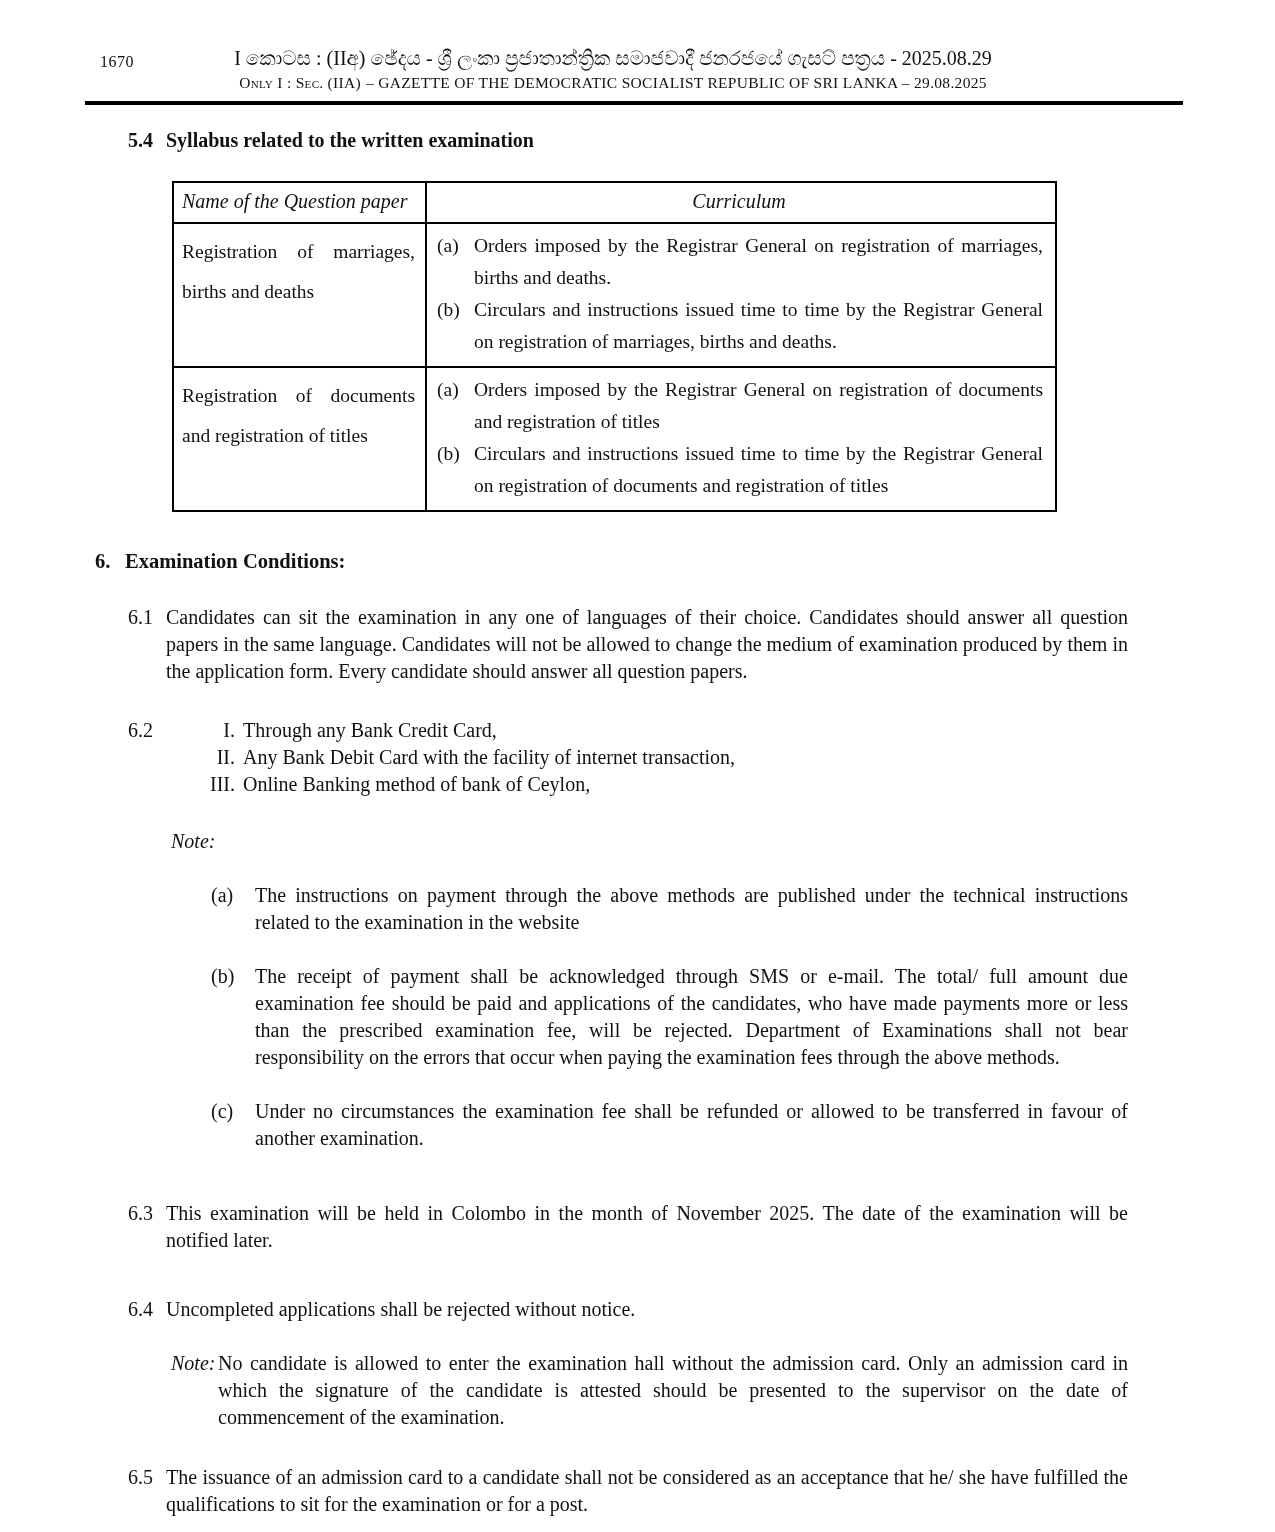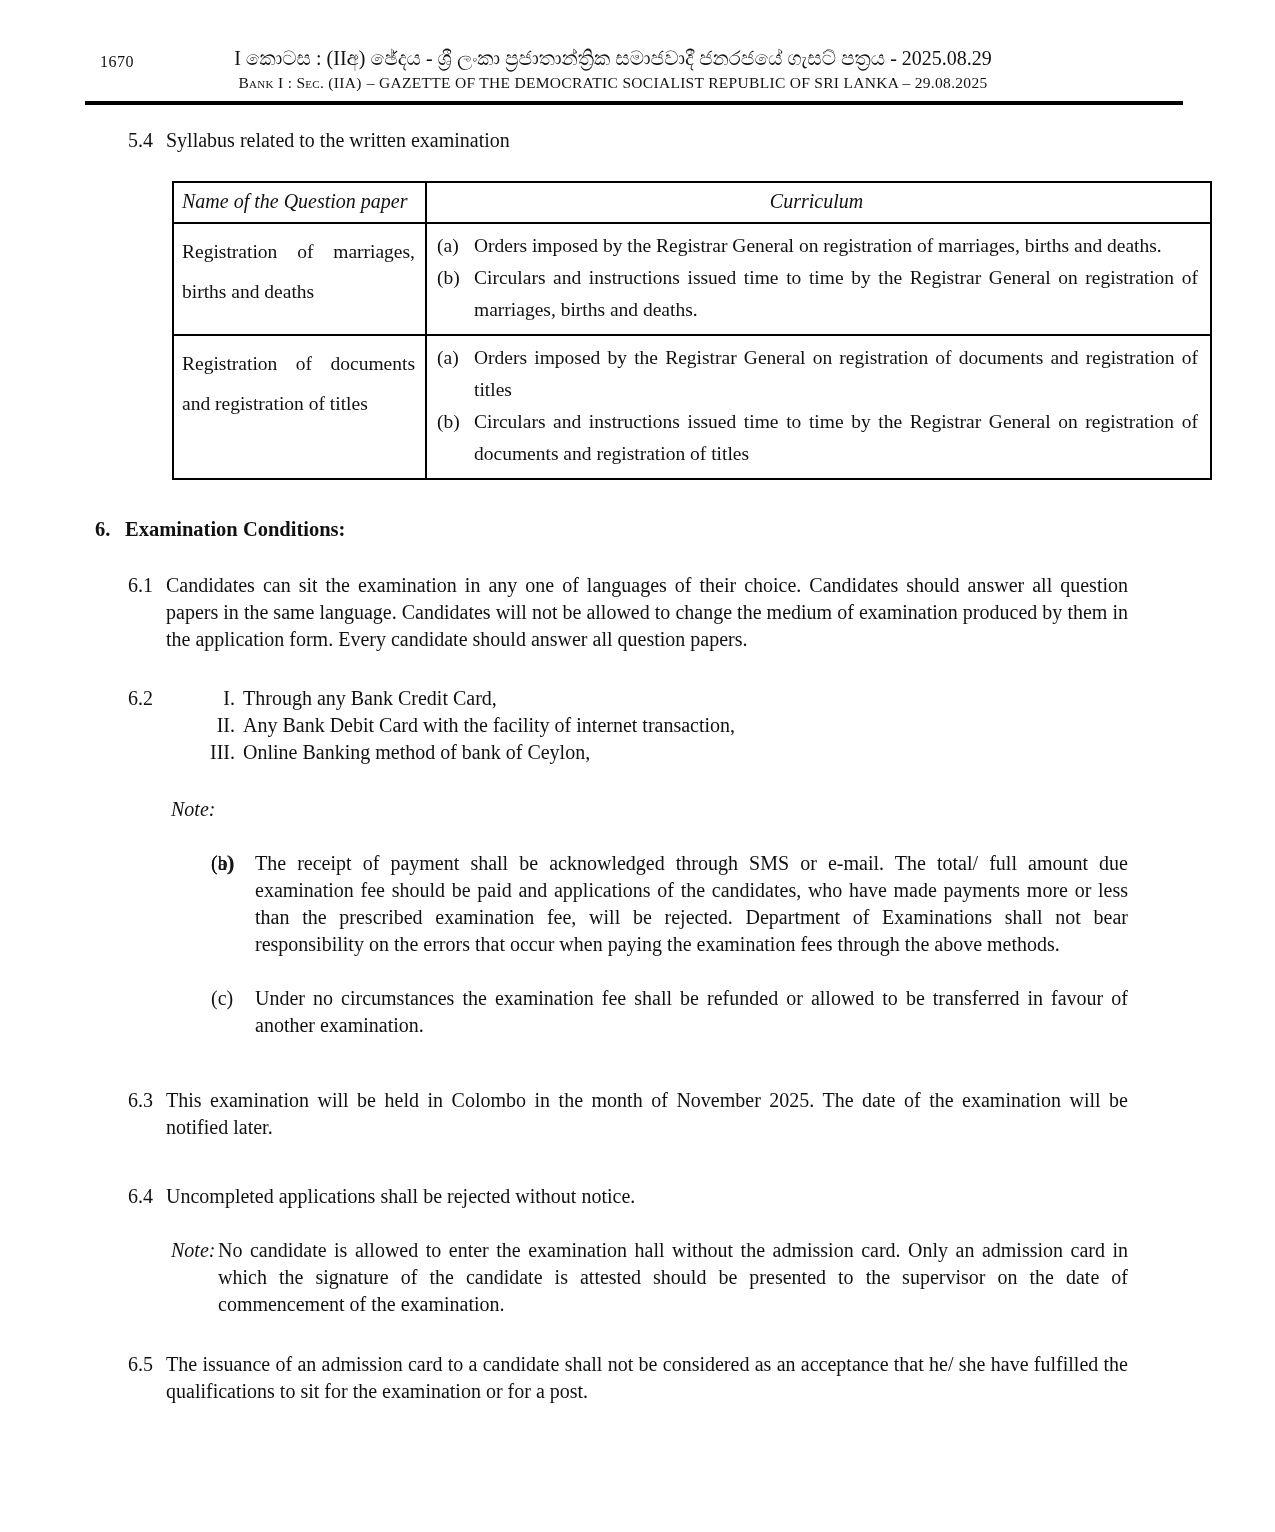--- a/index.html
+++ b/index.html
@@ -20,25 +20,25 @@
   .title-en .sc { font-variant: small-caps; }
   .title-en .rest { margin-left: 5px; }
   .rule { border: 0; border-top: 4px solid #000; margin: 7px -55px 0 -13px; }
 
   
   .sec { position: relative; padding-left: 68px; }
   .sec .num { position: absolute; left: 30px; top: 0; }
   .just { text-align: justify; }
 
   
-  .s54 { margin-top: 22px; }
+  .s54 { margin-top: 22px; font-weight: bold; }
 
   
   table.syllabus {
-    border-collapse: collapse; margin: 27px 0 0 74px; width: 1040px;
+    border-collapse: collapse; margin: 27px 0 0 74px; width: 885px;
     font-size: 19.5px;
   }
   table.syllabus th, table.syllabus td { border: 2px solid #000; vertical-align: top; }
   th.col-paper { width: 253px; font-style: italic; font-weight: normal; text-align: left;
                  padding: 5px 8px 7px 8px; font-size: 20px; }
   th.col-curr { font-style: italic; font-weight: normal; text-align: center;
                 padding: 5px 12px 7px 8px; font-size: 20px; }
   td.cell-paper { padding: 8px 10px 8px 8px; line-height: 40px; text-align: justify; }
   td.cell-curr { padding: 6px 12px 8px 10px; }
   .curr-item { position: relative; padding-left: 37px; text-align: justify; line-height: 32px; }
@@ -68,21 +68,21 @@
 </style>
 </head>
 <body>
 
 <div class="page">
 
   <div class="header">
     <span class="page-num">1670</span>
     <div class="titles">
       <div class="title-si">I කොටස : (IIඅ) ඡේදය - ශ්‍රී ලංකා ප්‍රජාතාන්ත්‍රික සමාජවාදී ජනරජයේ ගැසට් පත්‍රය - 2025.08.29</div>
-      <div class="title-en"><span class="sc">Bank I : Sec. (IIA)</span><span class="rest">– GAZETTE OF THE DEMOCRATIC SOCIALIST REPUBLIC OF SRI LANKA – 29.08.2025</span></div>
+      <div class="title-en"><span class="sc">Only I : Sec. (IIA)</span><span class="rest">– GAZETTE OF THE DEMOCRATIC SOCIALIST REPUBLIC OF SRI LANKA – 29.08.2025</span></div>
     </div>
     <hr class="rule">
   </div>
 
   <div class="sec s54">
     <span class="num">5.4</span>
     <span>Syllabus related to the written examination</span>
   </div>
 
   <table class="syllabus">
@@ -144,20 +144,21 @@
     <span>Any Bank Debit Card with the facility of internet transaction,</span>
   </div>
   <div class="roman-item">
     <span class="roman-num">III.</span>
     <span>Online Banking method of bank of Ceylon,</span>
   </div>
 
   <div class="note-head">Note:</div>
   <div class="note-item just">
     <span class="lbl">(a)</span>
+    <span>The instructions on payment through the above methods are published under the technical instructions related to the examination in the website</span>
   </div>
   <div class="note-item just">
     <span class="lbl">(b)</span>
     <span>The receipt of payment shall be acknowledged through SMS or e-mail. The total/ full amount due examination fee should be paid and applications of the candidates, who have made payments more or less than the prescribed examination fee, will be rejected. Department of Examinations shall not bear responsibility on the errors that occur when paying the examination fees through the above methods.</span>
   </div>
   <div class="note-item just">
     <span class="lbl">(c)</span>
     <span>Under no circumstances the examination fee shall be refunded or allowed to be transferred in favour of another examination.</span>
   </div>
 

